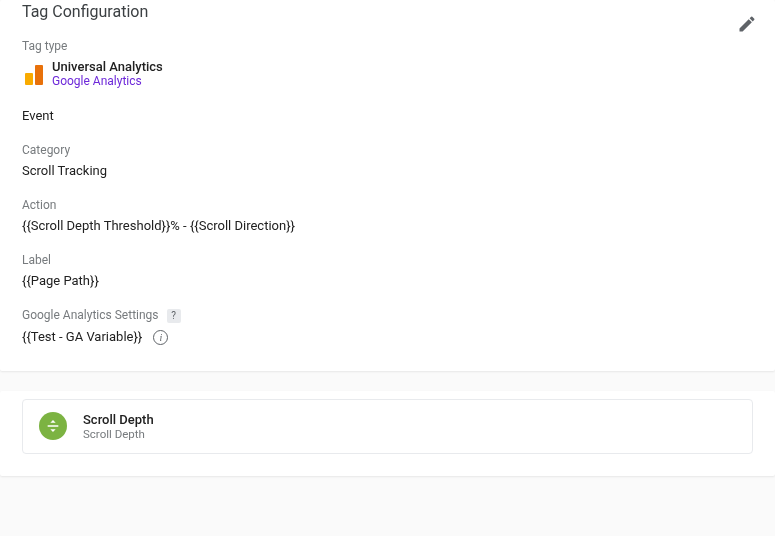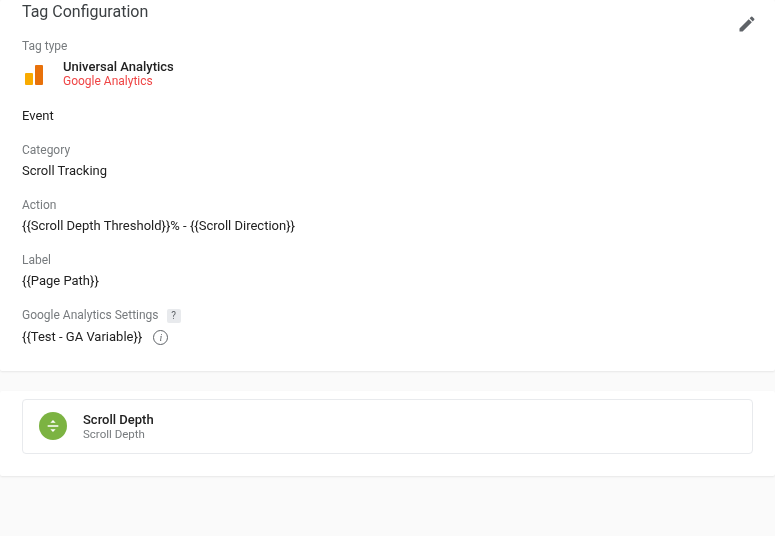--- a/index.html
+++ b/index.html
@@ -44,37 +44,37 @@
     font-size: 13px;
     color: #212121;
     margin: 0;
   }
   .field-block {
     margin-bottom: 20px;
   }
   .tagtype-row {
     display: flex;
     align-items: center;
-    gap: 15px;
+    gap: 4px;
   }
   .orange-bars {
     width: 26px;
     height: 26px;
     position: relative;
   }
   .orange-bars .b1, .orange-bars .b2 {
     position: absolute;
     bottom: 2px;
     width: 8px;
     border-radius: 1px;
   }
   .orange-bars .b1 { left: 3px;  height: 12px; background: #f9ab00; }
   .orange-bars .b2 { left: 13px; height: 20px; background: #e8710a; }
   .tagtype-name { font-size: 13px; font-weight: 500; color: #212121; }
-  .tagtype-sub  { font-size: 12px; color: #ef4444; }
+  .tagtype-sub  { font-size: 12px; color: #6d28d9; }
   .help-badge {
     display: inline-block;
     width: 14px; height: 14px; line-height: 14px;
     font-size: 10px;
     text-align: center;
     border-radius: 2px;
     background: #e8eaed;
     color: #5f6368;
     margin-left: 5px;
     vertical-align: middle;

